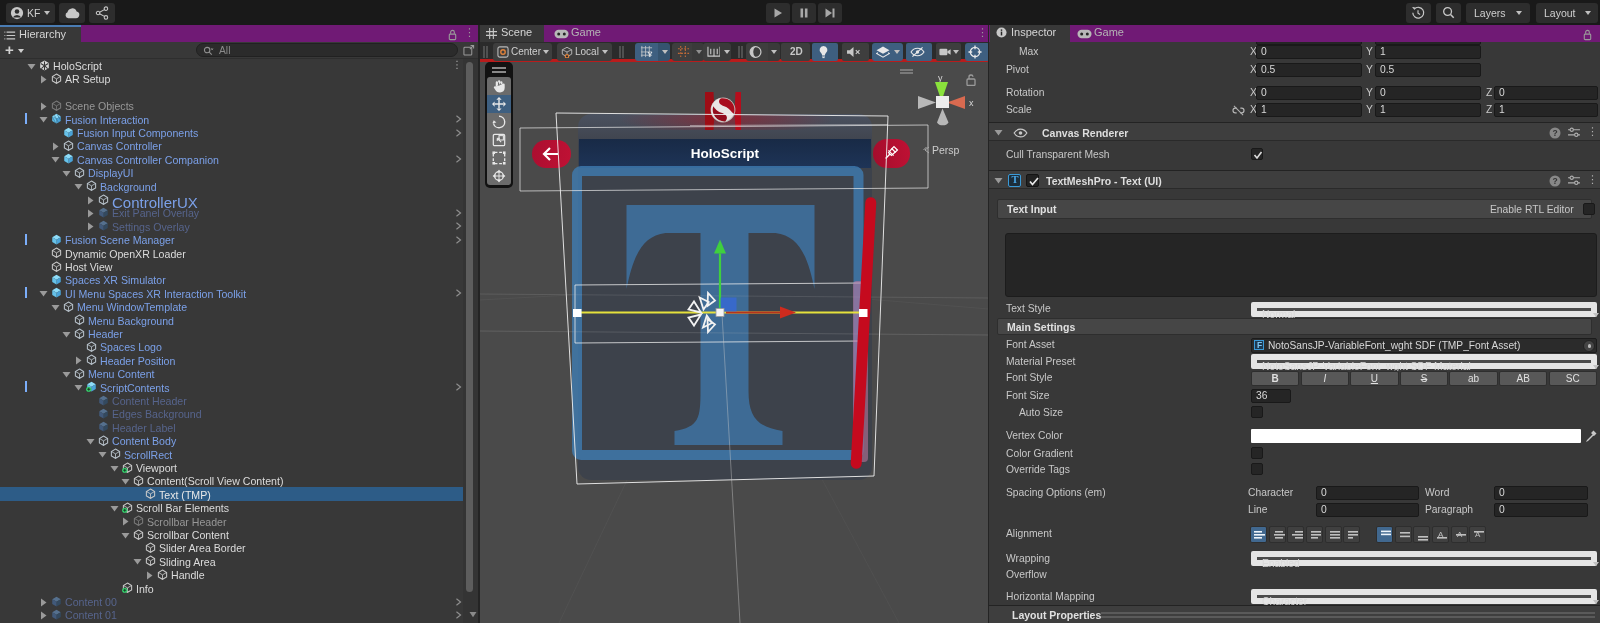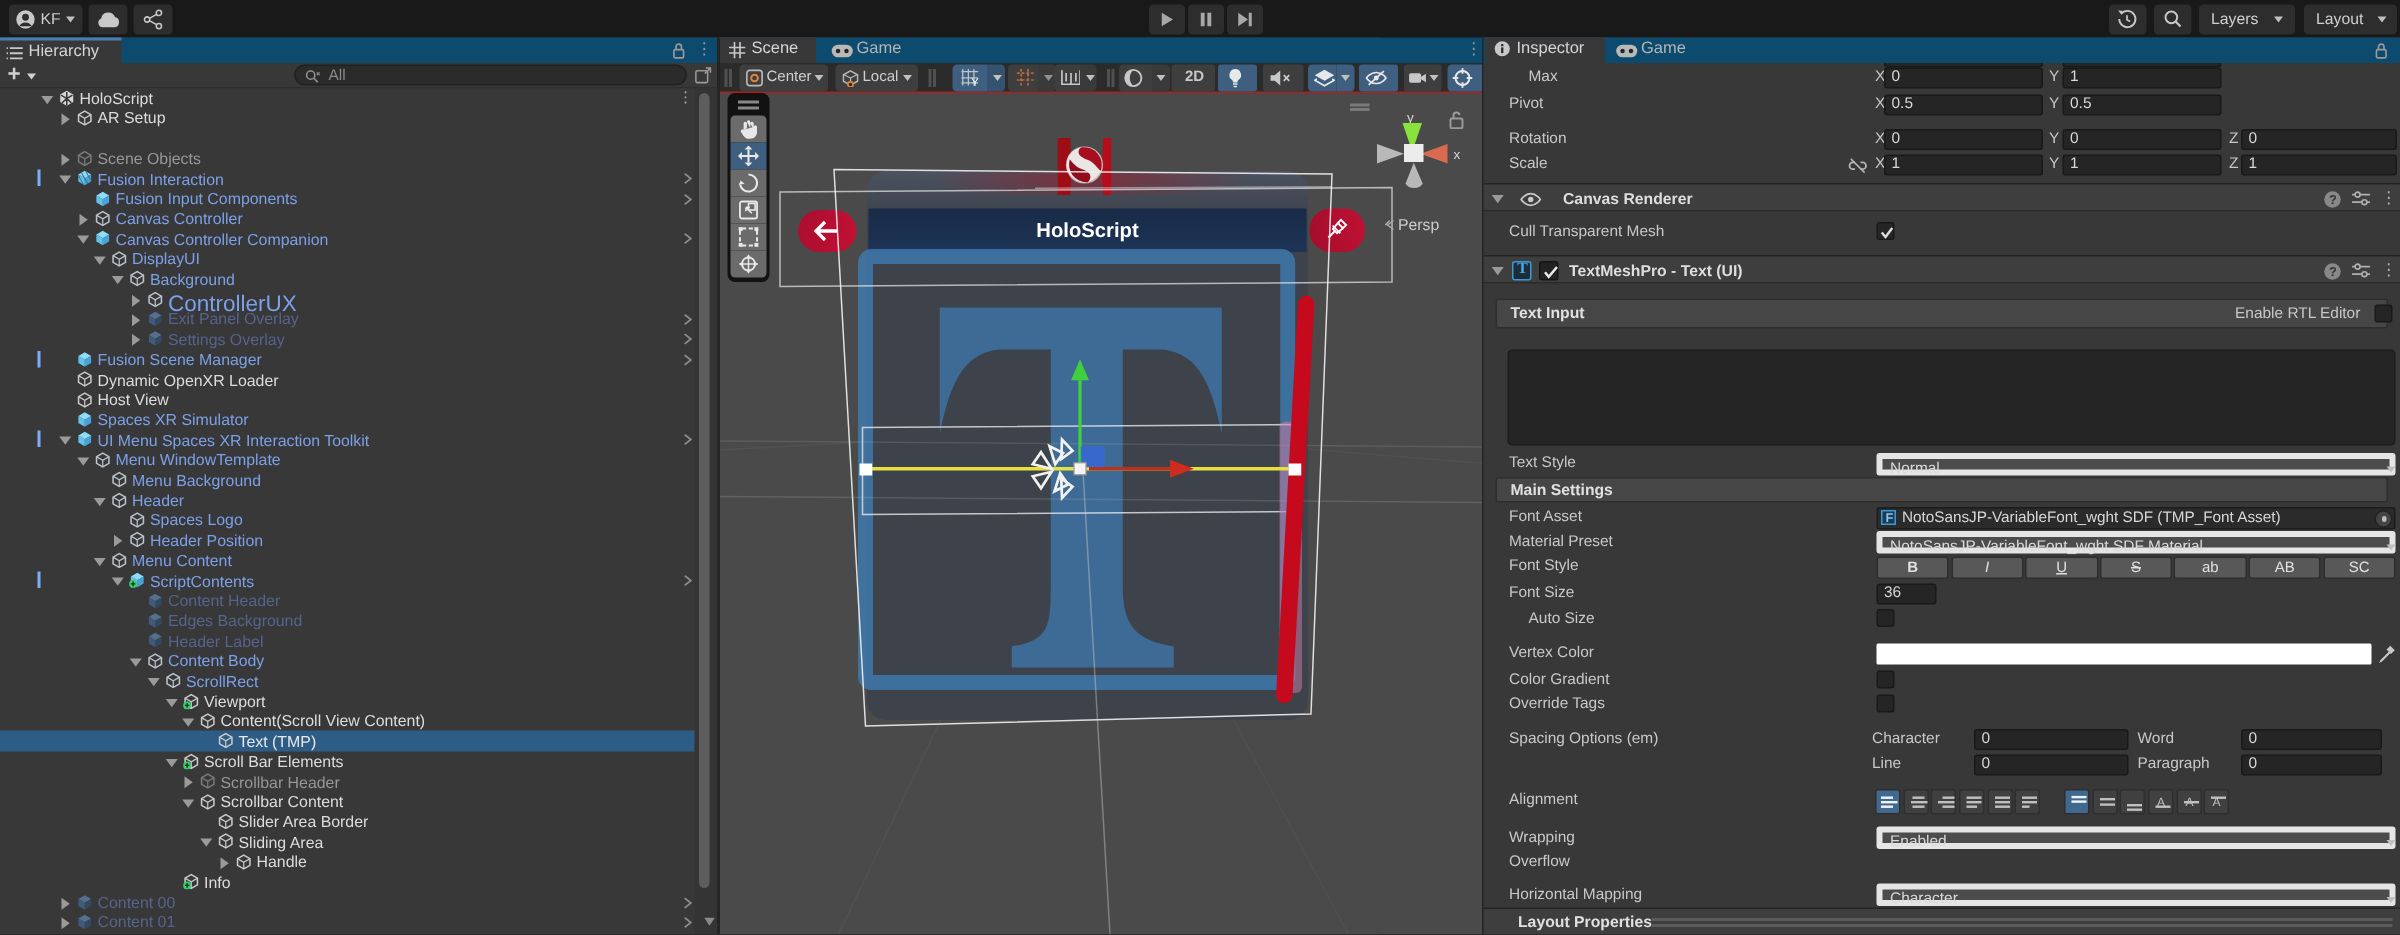--- a/index.html
+++ b/index.html
@@ -1,25 +1,25 @@
 <!DOCTYPE html>
 <html><head><meta charset="utf-8"><style>
 *{margin:0;padding:0;box-sizing:border-box}
 body{width:1600px;height:623px;overflow:hidden;background:#383838;font-family:"Liberation Sans",sans-serif;-webkit-font-smoothing:antialiased}
 .ab{position:absolute}
 .root{position:relative;width:1600px;height:623px;background:#161616}
 .pane{position:absolute;background:#383838}
-.tabbar{position:absolute;height:17px;background:#0c4a6e;width:100%}
+.tabbar{position:absolute;height:17px;background:#701a75;width:100%}
 .tab{position:absolute;top:0;height:17px;background:#383838;color:#d5d5d5;font-size:11px}
 .trow{position:absolute;left:0;width:466px;height:13.4px}
 .btn{position:absolute;background:#2d2d2d;border-radius:3px}
 .ibtn{position:absolute;border-radius:2px}
 .fld{position:absolute;height:14px;background:#252525;border:1px solid #191919;border-radius:2px;color:#d8d8d8;font-size:10.3px;line-height:12px;padding-left:4px}
 .lbl{position:absolute;color:#c8c8c8;font-size:10.3px;white-space:nowrap}
-.drop{position:absolute;height:15px;background:#4c4c4c;border:4px solid #e5e5e5;border-radius:2px;color:#dadada;font-size:10.3px;line-height:13px;padding-left:5px}
+.drop{position:absolute;height:15px;background:#4c4c4c;border:6px solid #e5e5e5;border-radius:2px;color:#dadada;font-size:10.3px;line-height:13px;padding-left:5px}
 .caret{position:absolute;width:0;height:0;border-left:3.5px solid transparent;border-right:3.5px solid transparent;border-top:4.5px solid #c0c0c0}
 .chk{position:absolute;width:12px;height:12px;background:#252525;border:1px solid #191919;border-radius:2px}
 .hdr{position:absolute;left:0;width:100%;height:19px;background:#3e3e3e;border-top:1px solid #232323;border-bottom:1px solid #2a2a2a}
 </style></head><body>
 <div class="root">
 
 <div class="ab" style="left:0;top:0;width:1600px;height:25px;background:#191919">
  <div class="btn" style="left:6px;top:3px;width:49px;height:20px">
    <svg class="ab" style="left:4px;top:3px" width="14" height="14" viewBox="0 0 16 16">
           <circle cx="8" cy="8" r="7" fill="#c8c8c8"></circle>
@@ -560,21 +560,21 @@
    <div class="ab" style="left:71px;top:0;width:70px;height:17px;color:#b5b5b5;font-size:11px">
      <svg class="ab" style="left:4px;top:4px" width="15" height="10" viewBox="0 0 16 10">
             <rect x="0.5" y="0.5" width="15" height="9" rx="4.5" fill="#b8b8b8"></rect>
             <circle cx="5" cy="5" r="1.6" fill="#242424"></circle>
             <circle cx="11" cy="5" r="1.6" fill="#242424"></circle>
           </svg>
      <span class="ab" style="left:21px;top:1px">Game</span>
    </div>
    <div class="ab" style="left:498px;top:1px;color:#9a9a9a;font-size:11px">⋮</div>
  </div>
- <div class="ab" style="left:0;top:17px;width:510px;height:20px;background:#2b2b2b;border-bottom:1px solid #b91c1c">
+ <div class="ab" style="left:0;top:17px;width:510px;height:20px;background:#2b2b2b;border-bottom:3px solid #b91c1c">
    <div class="ab" style="left:4px;top:4px;width:1.5px;height:12px;background:#505050"></div>
    <div class="ab" style="left:7px;top:4px;width:1.5px;height:12px;background:#505050"></div>
    <div class="btn" style="left:14px;top:1px;width:59px;height:18px;background:#3e3e3e">
      <svg class="ab" style="left:4px;top:3px" width="12" height="12" viewBox="0 0 13 13">
             <rect x="1" y="1" width="11" height="11" rx="2" fill="none" stroke="#b8b8b8" stroke-width="1.2"></rect>
             <circle cx="6.5" cy="6.5" r="2.4" fill="none" stroke="#e0833c" stroke-width="1.5"></circle>
           </svg>
      <span class="ab" style="left:18px;top:3px;color:#cfcfcf;font-size:10px">Center</span>
      <div class="caret" style="left:50px;top:7px"></div>
    </div>

